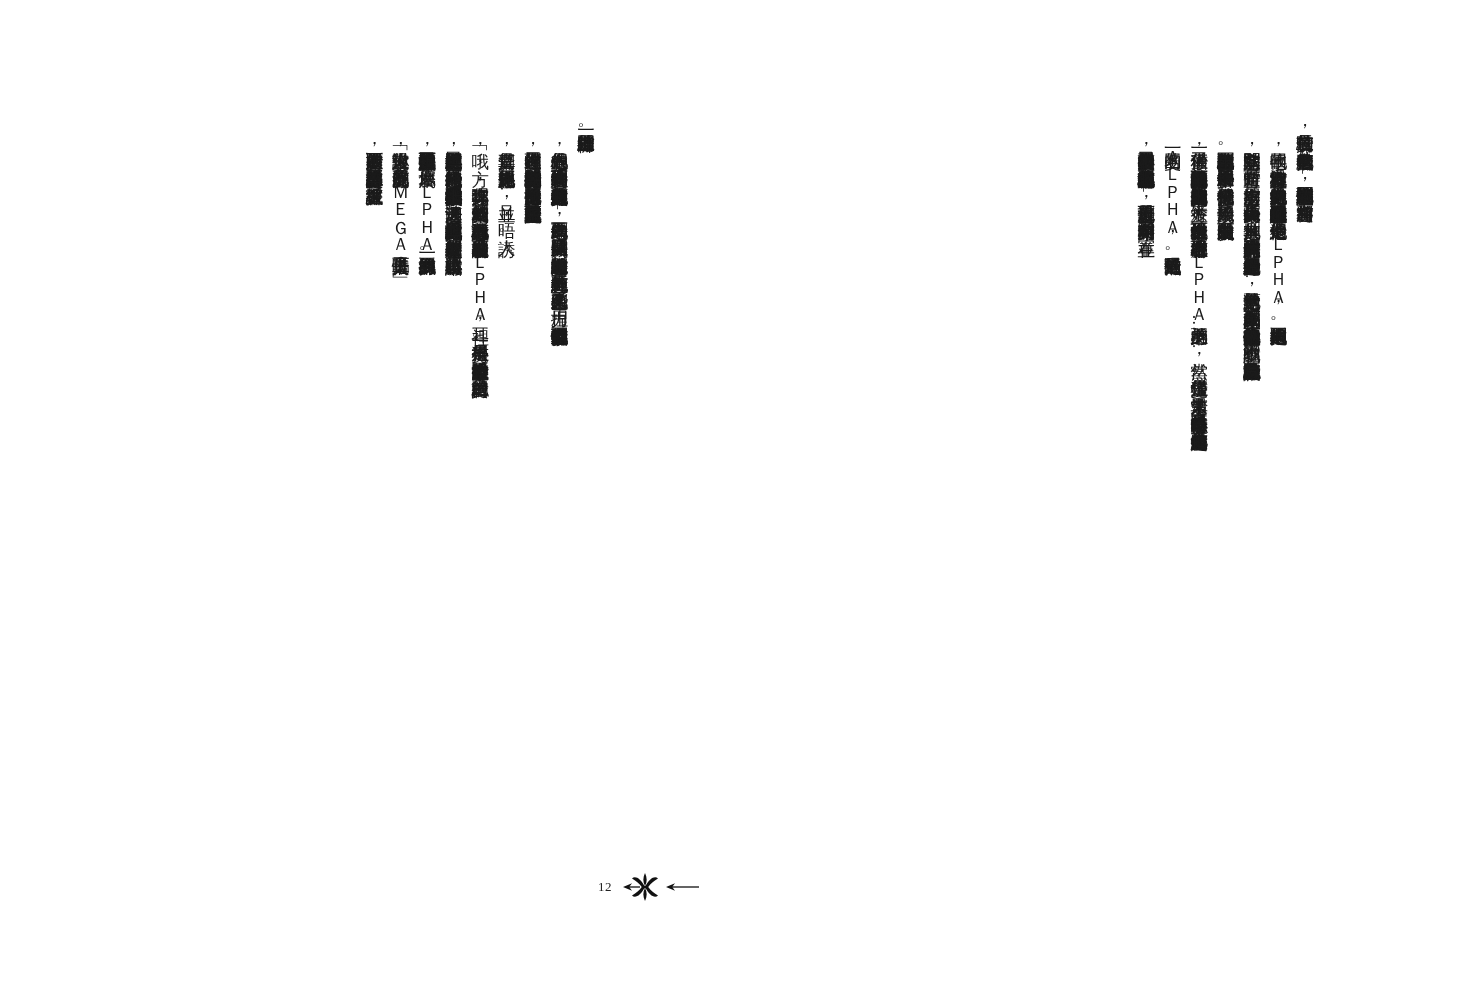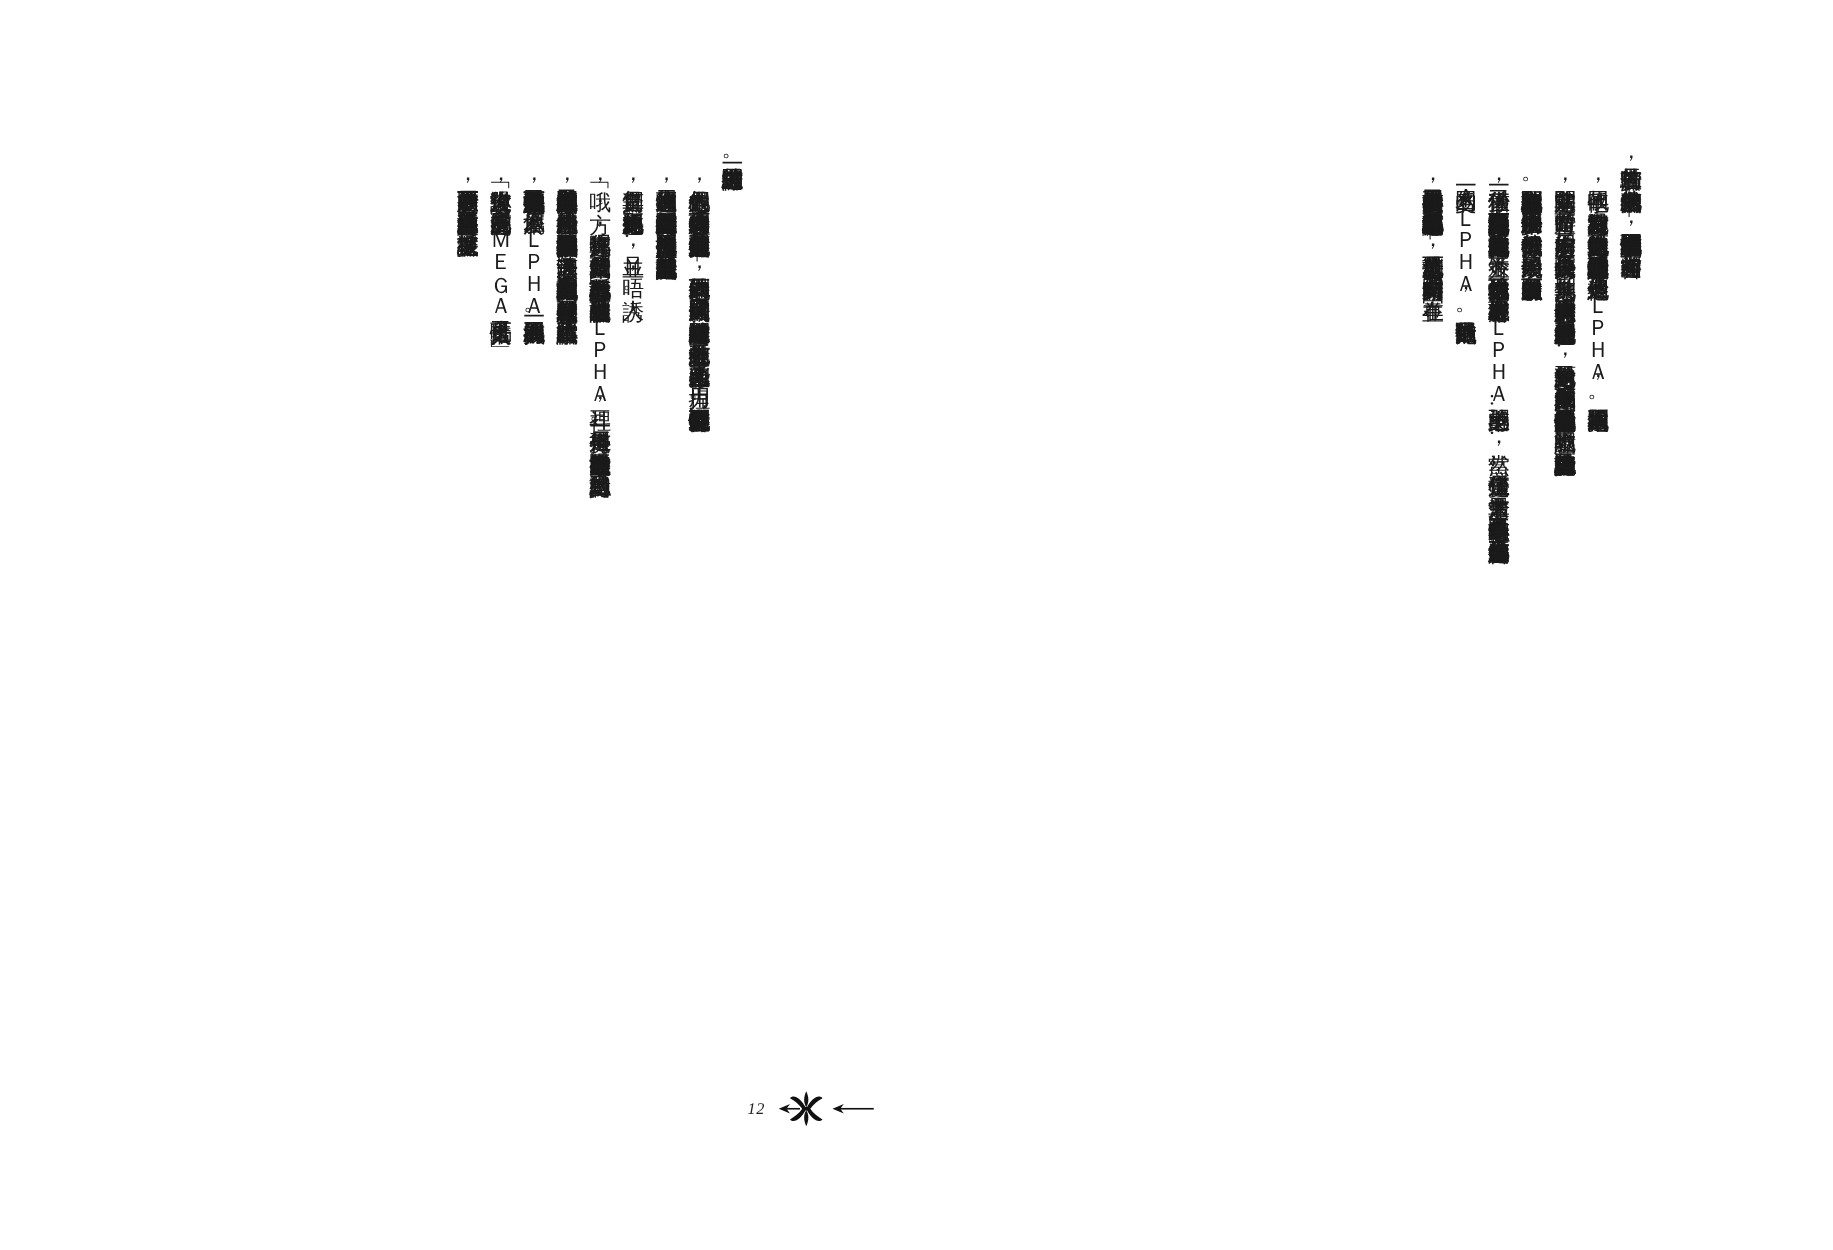--- a/index.html
+++ b/index.html
@@ -59,21 +59,20 @@
     width: 466px;
   }
 
   
   .footer {
     position: absolute;
     font-size: 13px;
     color: #222222;
     display: flex;
     align-items: center;
-    font-style: italic;
   }
   #left-footer {
     left: 598px;
     top: 872px;
     gap: 8px;
   }
   .page-num {
     font-size: 13px;
     letter-spacing: 0.5px;
   }

